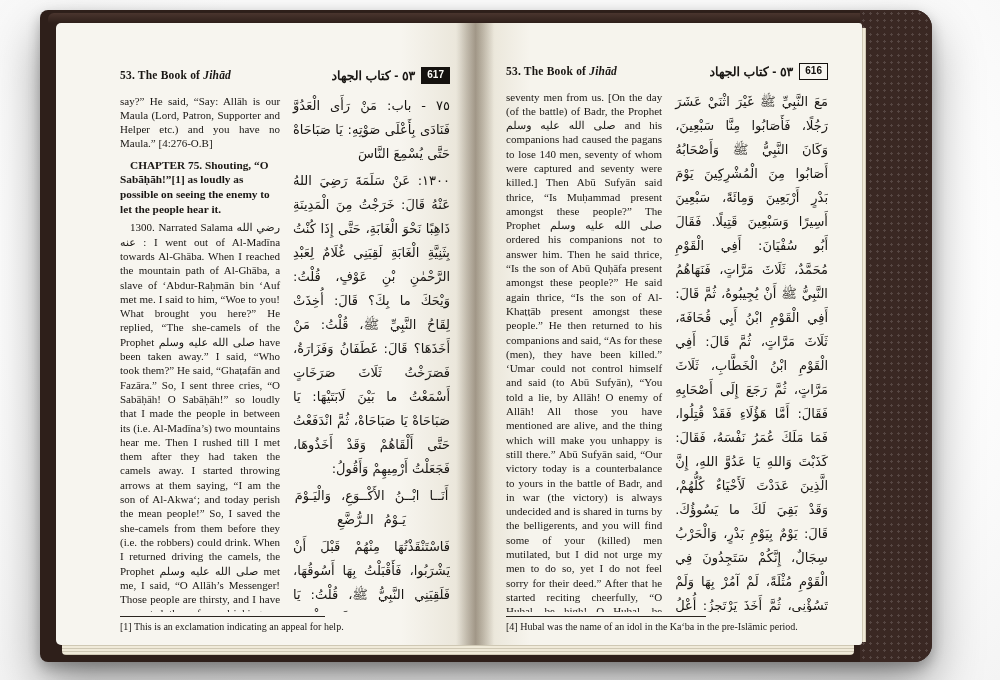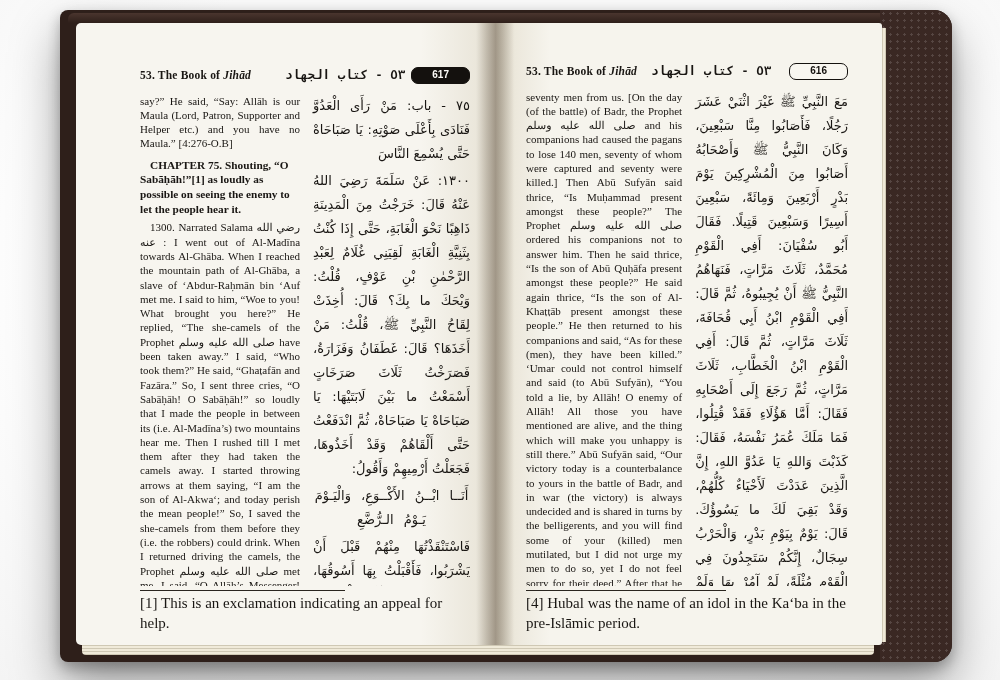--- a/index.html
+++ b/index.html
@@ -2,21 +2,21 @@
 <html><head>
 <meta charset="utf-8">
 <style>
   * { margin:0; padding:0; box-sizing:border-box; }
   html,body { width:1000px; height:680px; overflow:hidden;
     font-family:"Liberation Serif", serif; background:#ffffff; }
   .scene { position:relative; width:1000px; height:680px;
     background:radial-gradient(ellipse at 50% 40%, #ffffff 60%, #f4f4f4 100%); }
 
   
-  .book { position:absolute; left:60px; top:10px; width:892px; height:652px;
+  .book { position:absolute; left:40px; top:10px; width:892px; height:652px;
     background:#2e1f1a; border-radius:8px 18px 18px 8px;
     box-shadow:0 24px 50px rgba(0,0,0,.38), 0 6px 14px rgba(0,0,0,.28); }
   .cover-right { position:absolute; right:0; top:0; bottom:0; width:72px;
     border-radius:0 18px 18px 0; background-color:#3a2823;
     background-image:radial-gradient(rgba(255,255,255,.14) 1px, transparent 1.4px);
     background-size:7px 7px; }
   .cover-top { position:absolute; left:8px; right:60px; top:3px; height:10px;
     background:linear-gradient(to bottom, #4a352e, #2e1f1a); border-radius:6px 6px 0 0; }
   .page-stack { position:absolute; left:22px; right:78px; bottom:7px; height:15px;
     border-radius:0 0 4px 4px;
@@ -38,42 +38,42 @@
     background:linear-gradient(to right, rgba(60,45,30,0), rgba(60,45,30,.38)); }
   .gutter-shadow-r { position:absolute; left:0; top:0; bottom:0; width:18px; pointer-events:none;
     background:linear-gradient(to left, rgba(60,45,30,0), rgba(60,45,30,.34)); }
 
   
   .page-header { display:flex; align-items:center; gap:6px;
     margin-bottom:10px; white-space:nowrap; }
   .hdr-en { font-weight:bold; font-size:11.5px; letter-spacing:.2px; }
   .hdr-en .it { font-style:italic; }
   .hdr-spacer { flex:1; }
-  .hdr-ar { font-family:Liberation Mono, monospace; font-size:12.5px; font-weight:bold; }
+  .hdr-ar { font-family:Liberation Sans, sans-serif; font-size:12.5px; font-weight:bold; }
   .page-badge { font-family:"Liberation Sans", sans-serif; font-size:10px; font-weight:bold;
-    border:1.6px solid #14110e; padding:1px 20px; line-height:1.25; border-radius:7px; }
+    border:1.6px solid #14110e; padding:1px 5px; line-height:1.25; border-radius:0; }
   .badge-filled { background:#14110e; color:#fdfcf8; }
-  .badge-outline { background:#f8f6f0; color:#14110e;margin-left:12px; }
+  .badge-outline { background:#f8f6f0; color:#14110e; }
 
   
   .page-body { flex:1 1 auto; display:flex; gap:13px; overflow:hidden; }
   .col-en { flex:0 0 48.5%; font-size:11px; line-height:1.3; text-align:justify; }
   .col-ar { flex:1 1 auto; direction:rtl; font-family:"DejaVu Sans", sans-serif;
     font-size:13px; line-height:1.85; text-align:justify; }
   .col-en p { margin-bottom:4px; text-indent:10px; }
   .col-en p.noindent { text-indent:0;font-family:Liberation Serif, serif; }
   .chapter-head { font-weight:bold; font-size:11.3px; margin:7px 0 5px 0; text-align:left; }
   .col-ar p { margin-bottom:3px; }
   .ar-bab { font-weight:normal; }
   .ar-verse { text-align:center; font-weight:normal; word-spacing:6px; }
 
   
   .footnote { margin-top:4px; }
   .footnote-rule { width:62%; border-top:1.4px solid #2a251f; margin-bottom:3px; }
-  .footnote-text { font-size:15px; line-height:1.3; }
+  .footnote-text { font-size:10px; line-height:1.3; }
 </style>
 </head>
 <body>
 
 <div class="scene">
   <div class="book">
     <div class="cover-top"></div>
     <div class="cover-right"></div>
     <div class="page-stack"></div>
     <div class="page-stack-right"></div>

